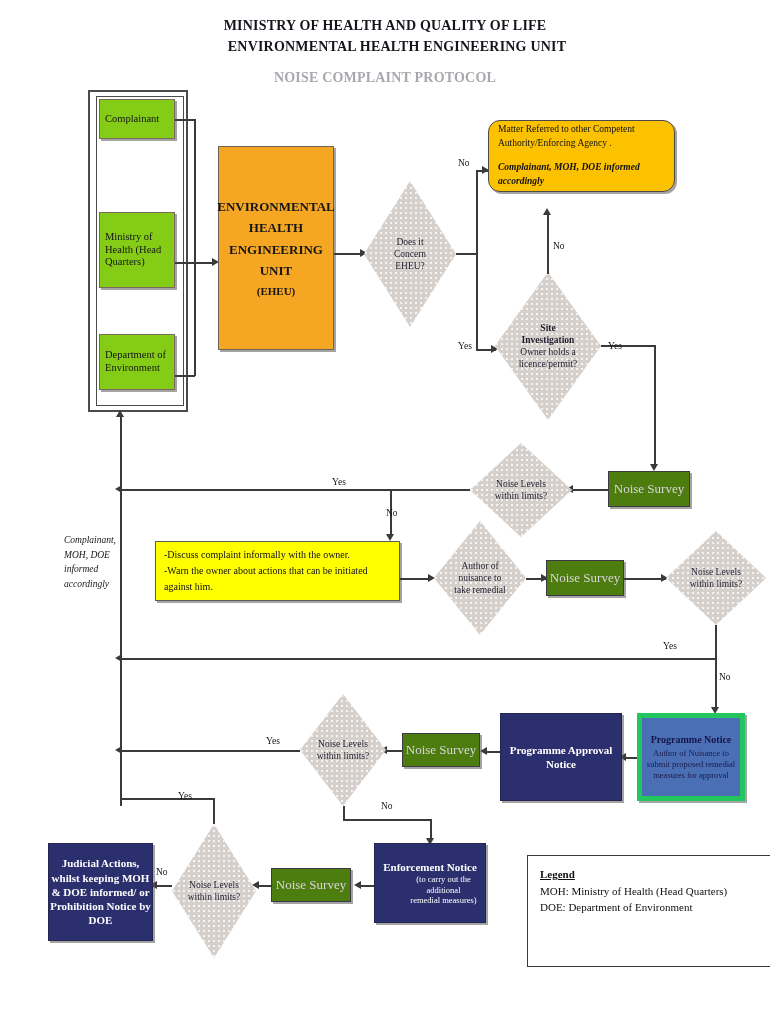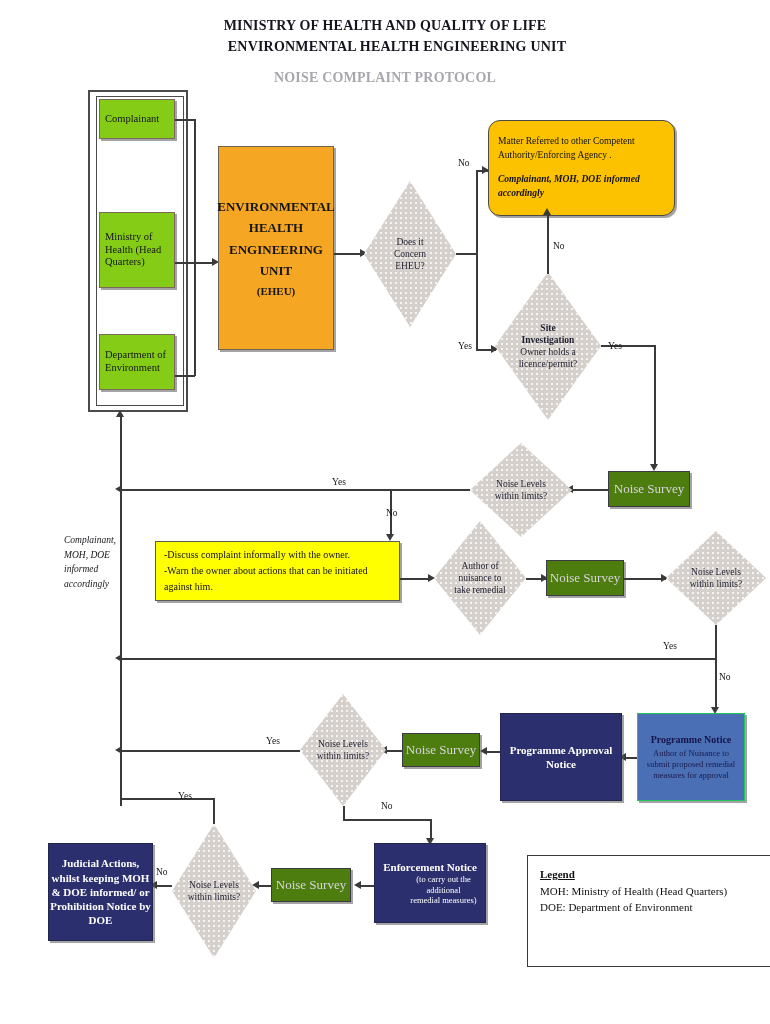--- a/index.html
+++ b/index.html
@@ -54,21 +54,21 @@
     background:#4d7c0f;border:1px solid #3d3a45;
     color:#d9d6dd;font-size:13px;
   }
   .navy{
     background:#2B2F6E;border:1px solid #23264f;
     color:#ffffff;font-weight:bold;font-size:11px;
     flex-direction:column;line-height:1.3;
   }
   .navy .sub{font-weight:normal;font-size:8.5px;line-height:1.25;padding-left:27px;}
   .blue-mid{
-    background:#4A6FB5;border:1px solid #22c55e;
+    background:#4A6FB5;border:5px solid #22c55e;
     color:#1b1b4b;font-size:8.5px;
     flex-direction:column;line-height:1.3;padding:4px;
   }
   .blue-mid .hd{font-weight:bold;font-size:10px;margin-bottom:2px;color:#15154a;}
 
   
   .frame-outer{border:2.5px solid #4b4b4b;background:#ffffff;}
   .frame-inner{border:1px solid #4b4b4b;background:#ffffff;}
 
   
@@ -171,21 +171,21 @@
   <div class="ln lv" style="left:476px;top:170px;height:180px;"></div>
 
   <div class="ln lh" style="left:476px;top:170px;width:14px;"></div>
   <div class="arw arw-r" style="left:482px;top:166px;"></div>
   <div class="lbl" style="left:458px;top:158px;">No</div>
 
   <div class="ln lh" style="left:476px;top:349px;width:20px;"></div>
   <div class="arw arw-r" style="left:491px;top:345px;"></div>
   <div class="lbl" style="left:458px;top:341px;">Yes</div>
 
-  <div class="box yellow-round shadowed" style="left:488px;top:120px;width:187px;height:96px;">
+  <div class="box yellow-round shadowed" style="left:488px;top:120px;width:187px;height:72px;">
     <span>Matter Referred to other Competent</span>
     <span>Authority/Enforcing Agency .</span>
     <span style="font-weight:bold;font-style:italic;margin-top:10px;">Complainant, MOH, DOE informed accordingly</span>
   </div>
 
   <div class="diamond" style="left:495px;top:272px;width:106px;height:148px;">
     <div class="dshape"></div>
     <div class="dtext">
       <span class="b">Site</span>
       <span class="b">Investigation</span>

